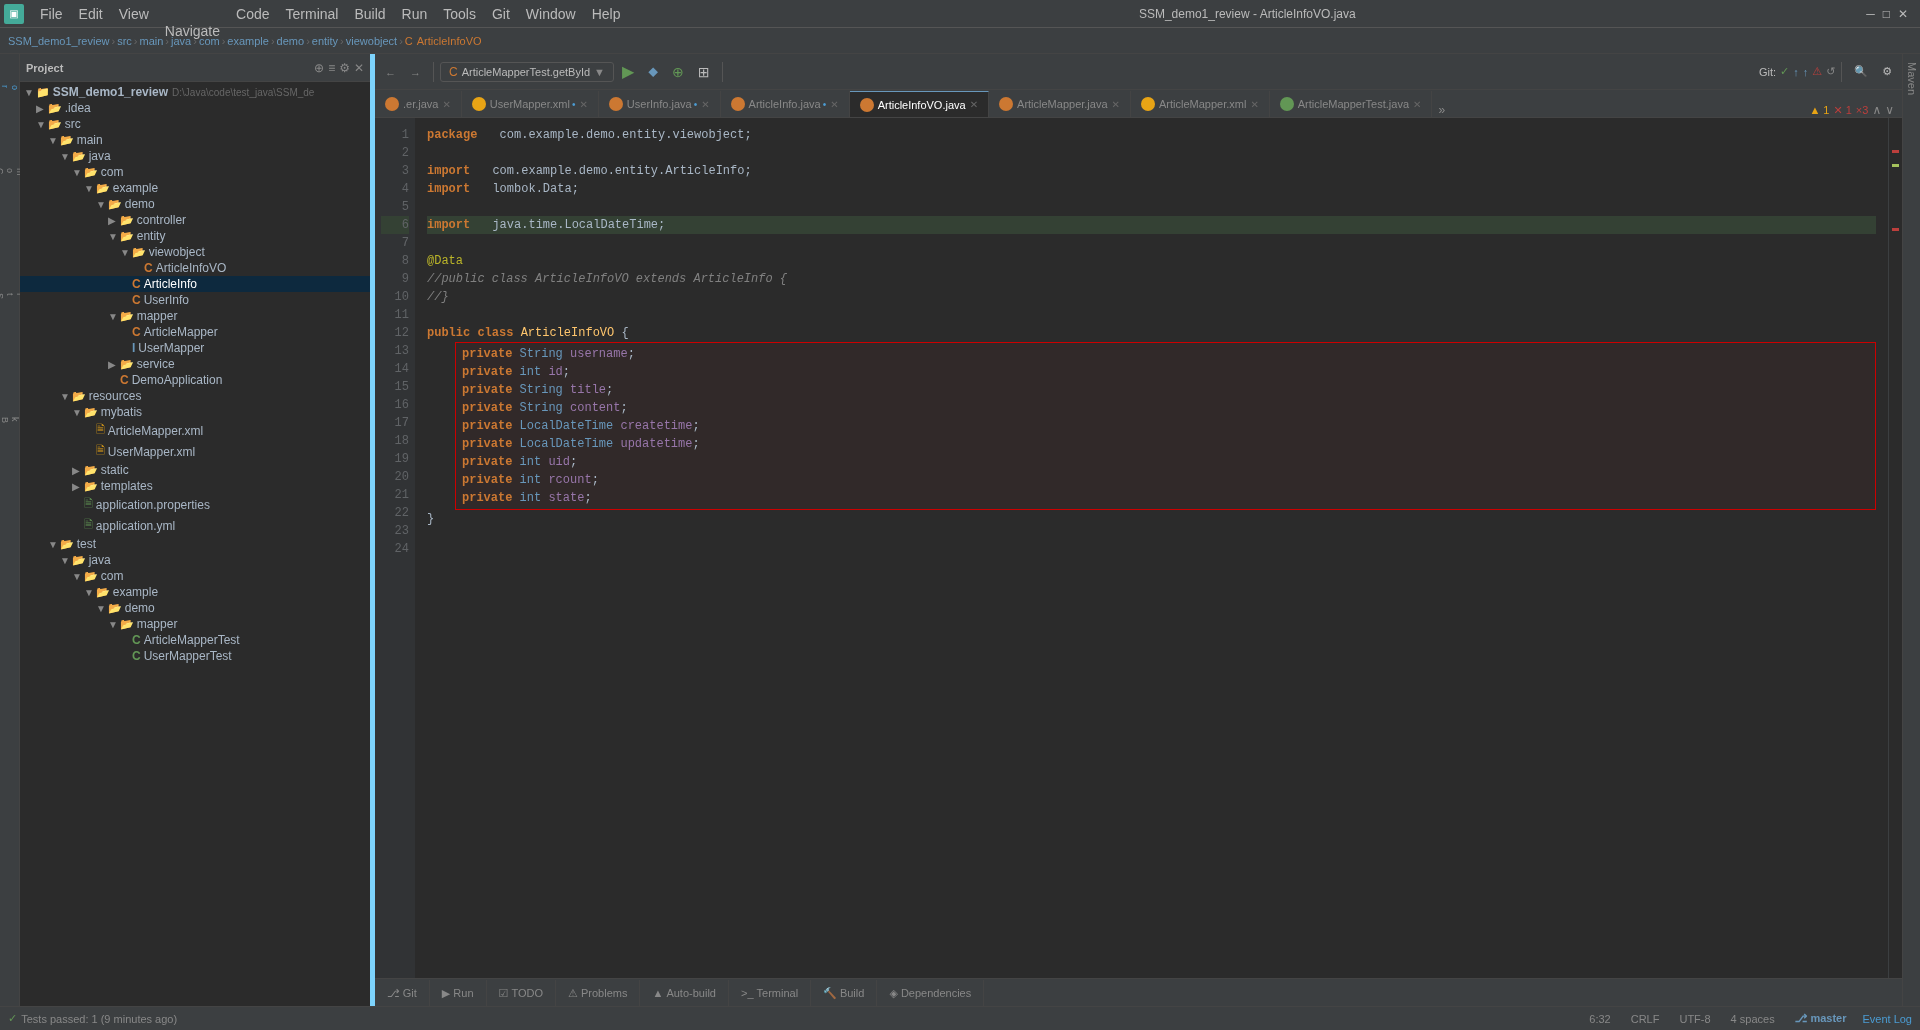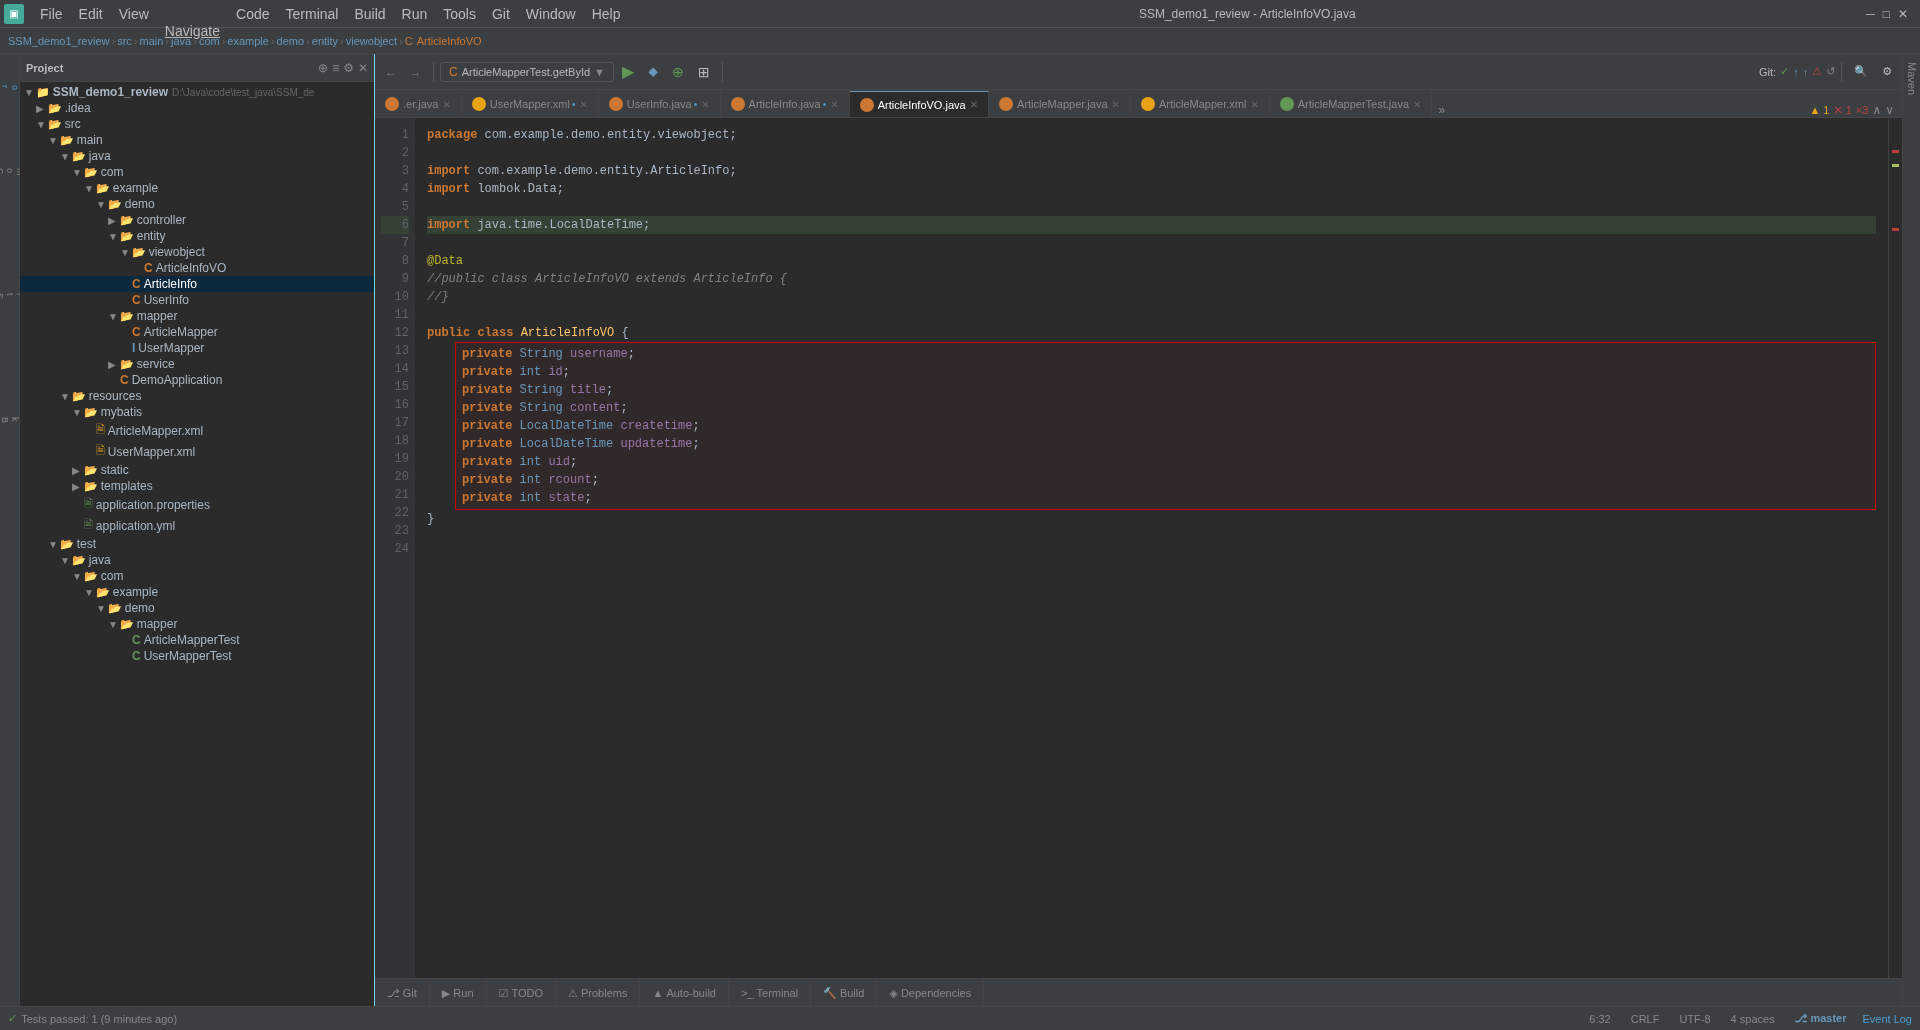--- a/index.html
+++ b/index.html
@@ -18,21 +18,21 @@
     #breadcrumb .current { color: #cc7832; }
 
     
     #main { display: flex; height: calc(1030px - 28px - 26px - 24px); }
 
     
     #left-icons { width: 20px; background: #3c3f41; display: flex; flex-direction: column; align-items: center; padding-top: 4px; border-right: 1px solid #444; }
     #left-icons .icon-btn { width: 18px; height: 60px; display: flex; align-items: center; justify-content: center; color: #888; font-size: 10px; writing-mode: vertical-lr; cursor: pointer; margin-bottom: 4px; font-size: 9px; }
 
     
-    #project-panel { width: 355px; background: #2b2b2b; border-right: 1px solid #7dd3fc; display: flex; flex-direction: column; }
+    #project-panel { width: 355px; background: #2b2b2b; border-right: 5px solid #7dd3fc; display: flex; flex-direction: column; }
     #project-header { display: flex; align-items: center; background: #3c3f41; height: 28px; padding: 0 6px; border-bottom: 1px solid #444; }
     #project-header .title { font-size: 11px; color: #bbb; font-weight: bold; flex: 1; }
     #project-header .icons { display: flex; gap: 4px; }
     #project-header .icon-sm { color: #888; cursor: pointer; font-size: 12px; }
 
     
     #tree { flex: 1; overflow-y: auto; padding: 2px 0; }
     .tree-item { display: flex; align-items: center; padding: 1px 0; cursor: pointer; white-space: nowrap; }
     .tree-item.selected { background: #0d293e; }
     .tree-item .indent { display: inline-block; }
@@ -62,21 +62,21 @@
     #code-editor { flex: 1; display: flex; background: #2b2b2b; overflow: hidden; }
     #line-numbers { width: 40px; background: #313335; text-align: right; padding: 8px 6px; color: #606366; font-family: 'Courier New', monospace; font-size: 12px; line-height: 18px; user-select: none; }
     #code-content { flex: 1; padding: 8px 12px; font-family: 'Courier New', monospace; font-size: 12px; line-height: 18px; overflow: auto; position: relative; }
     
     .line { white-space: pre; height: 18px; display: flex; align-items: center; }
     .line.highlighted-line { background: #344134; }
     
     
     .kw { color: #cc7832; font-weight: bold; }
     .cls { color: #ffc66d; }
-    .pkg { color: #a9b7c6; }
+    .pkg { color: #a9b7c6; margin-left: 15px; }
     .ann { color: #bbb529; }
     .cmt { color: #808080; font-style: italic; }
     .typ { color: #6897bb; }
     .field { color: #9876aa; }
     .plain { color: #a9b7c6; }
 
     
     #statusbar { display: flex; align-items: center; background: #3c3f41; height: 24px; border-top: 1px solid #444; padding: 0 8px; font-size: 11px; color: #888; gap: 8px; }
     #statusbar .left { display: flex; align-items: center; gap: 4px; }
     #statusbar .right { margin-left: auto; display: flex; align-items: center; gap: 12px; }
@@ -112,21 +112,21 @@
     .usages-hint { color: #606060; font-size: 11px; }
   </style>
 </head>
 <body>
 
 <div id="menubar">
   <div class="app-icon">▣</div>
   <span class="menu-item">File</span>
   <span class="menu-item">Edit</span>
   <span class="menu-item">View</span>
-  <span class="menu-item" style="text-decoration:underline;margin-top:34px;">Navigate</span>
+  <span class="menu-item" style="margin-top:34px;">Navigate</span>
   <span class="menu-item">Code</span>
   <span class="menu-item">Terminal</span>
   <span class="menu-item">Build</span>
   <span class="menu-item">Run</span>
   <span class="menu-item">Tools</span>
   <span class="menu-item">Git</span>
   <span class="menu-item">Window</span>
   <span class="menu-item">Help</span>
   <div class="title">SSM_demo1_review - ArticleInfoVO.java</div>
   <span style="margin-left:auto; display:flex; gap:8px; padding-right:8px;">

